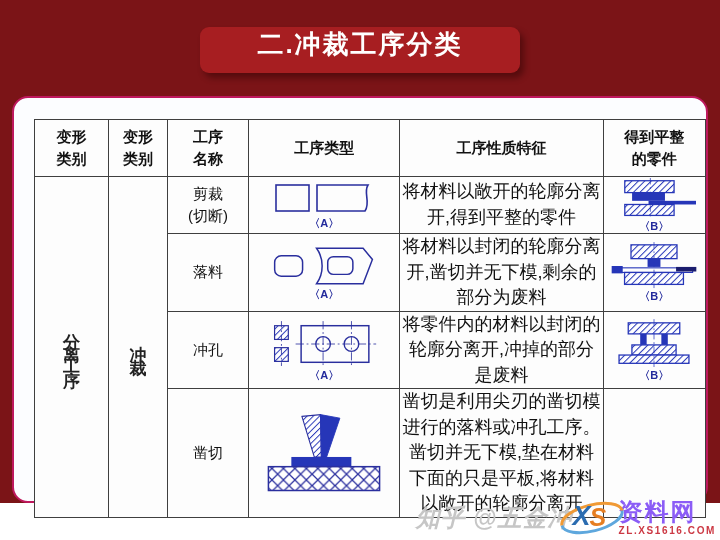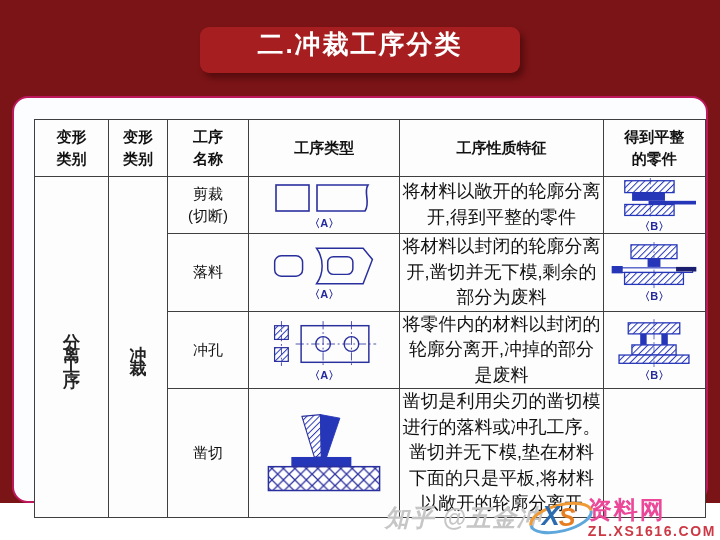--- a/index.html
+++ b/index.html
@@ -49,22 +49,22 @@
   
   .watermark{
     position:absolute;right:4px;bottom:0px;height:44px;
     display:flex;align-items:center;z-index:5;
   }
   .zhihu{color:#c6c6c6;font-size:24px;font-weight:bold;letter-spacing:1px;margin-right:-16px;font-style:italic;}
   .xslogo{position:relative;width:70px;height:42px;flex:0 0 auto;}
   .xslogo .xs-x{position:absolute;left:16px;top:4px;font-size:27px;font-style:italic;font-weight:bold;color:#2b6cb0;}
   .xslogo .xs-s{position:absolute;left:33px;top:6px;font-size:25px;font-style:italic;font-weight:bold;color:#e67e22;}
   .siteblock{display:flex;flex-direction:column;align-items:flex-start;margin-left:-8px;}
-  .sitename{color:#ec4899;font-size:24px;font-weight:bold;letter-spacing:2px;line-height:1;}
-  .siteurl{color:#cc3944;font-size:14px;font-weight:bold;letter-spacing:1.6px;line-height:1;margin-top:2px;align-self:flex-end;}
+  .sitename{color:#8b5cf6;font-size:24px;font-weight:bold;letter-spacing:2px;line-height:1;}
+  .siteurl{color:#cc3944;font-size:10px;font-weight:bold;letter-spacing:1.6px;line-height:1;margin-top:2px;align-self:flex-end;}
 </style>
 </head>
 <body>
 
 <div class="screen">
 
   <svg width="0" height="0" style="position:absolute">
     <defs>
       <pattern id="hatch" width="5" height="5" patternTransform="rotate(45)" patternUnits="userSpaceOnUse">
         <rect width="5" height="5" fill="#ffffff"></rect>

